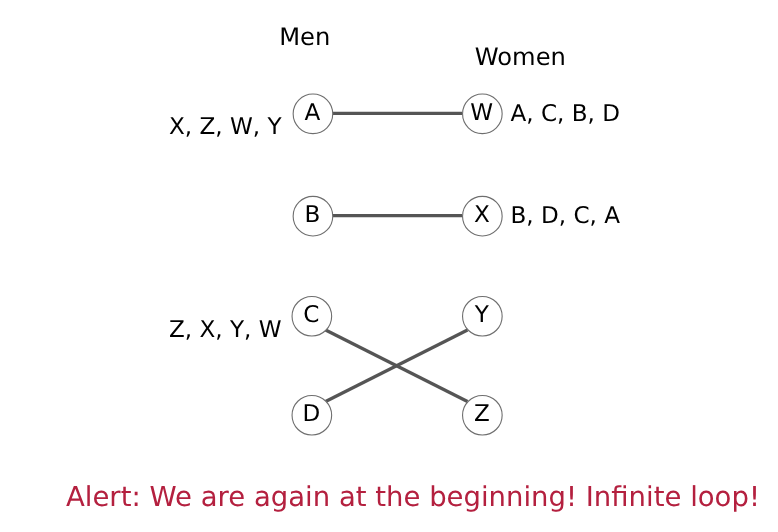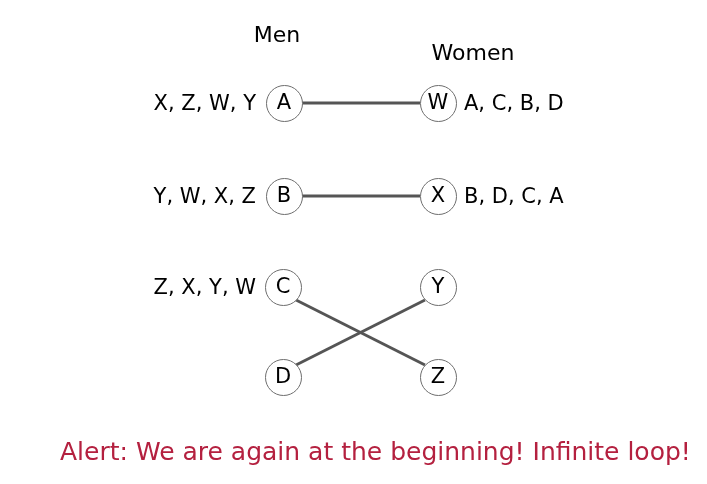--- a/index.html
+++ b/index.html
@@ -58,21 +58,21 @@
   .node-label { display: block; transform: translateY(-1px); }
 
   
   .pref {
     position: absolute;
     font-size: 21px;
     color: #000000;
     white-space: nowrap;
     transform: translateY(-50%);
   }
-  .pref-left  { right: 451px; text-align: right; }
+  .pref-left  { right: 451px; text-align: right; margin-top: 12px; }
   .pref-right { left: 464px;  text-align: right;  }
 
   
   #alert-text {
     position: absolute;
     left: 22px;
     top: 437px;
     font-size: 25px;
     white-space: nowrap;
     color: #b4203f;
@@ -96,21 +96,20 @@
 
   <div class="pref pref-left" style="top:103px">X, Z, W, Y</div>
   <div class="node" style="left:284px; top:103px">
     <span class="node-label">A</span>
   </div>
   <div class="node" style="left:438px; top:103px">
     <span class="node-label">W</span>
   </div>
   <div class="pref pref-right" style="top:103px">A, C, B, D</div>
 
-  <div class="pref pref-left" style="top:196px">Y, W, X, Z</div>
   <div class="node" style="left:284px; top:196px">
     <span class="node-label">B</span>
   </div>
   <div class="node" style="left:438px; top:196px">
     <span class="node-label">X</span>
   </div>
   <div class="pref pref-right" style="top:196px">B, D, C, A</div>
 
   <div class="pref pref-left" style="top:287px">Z, X, Y, W</div>
   <div class="node" style="left:283px; top:287px">

